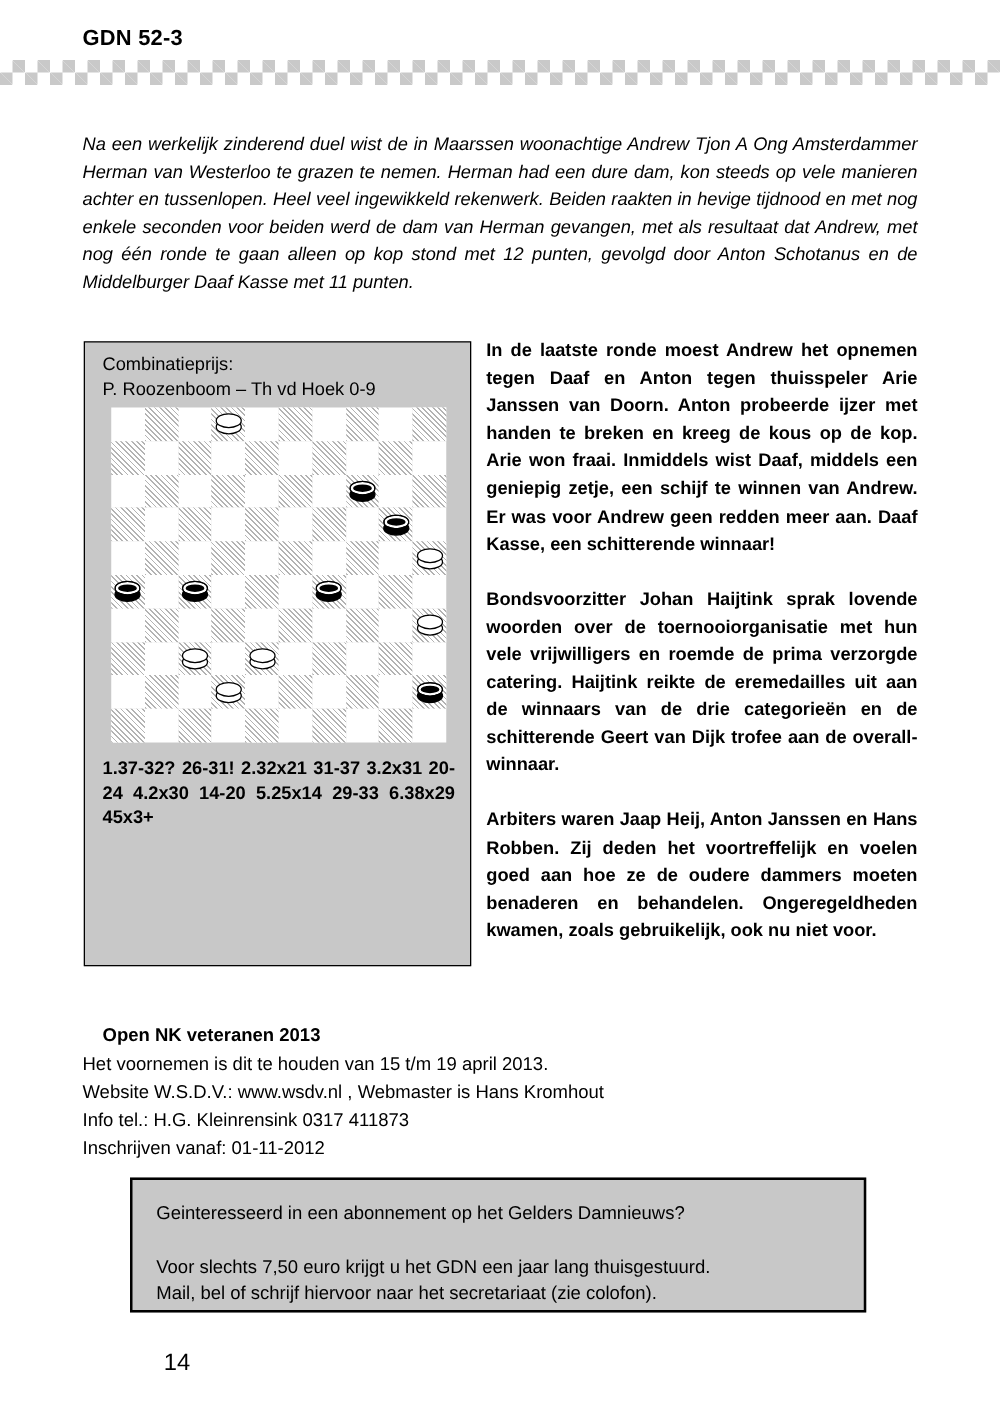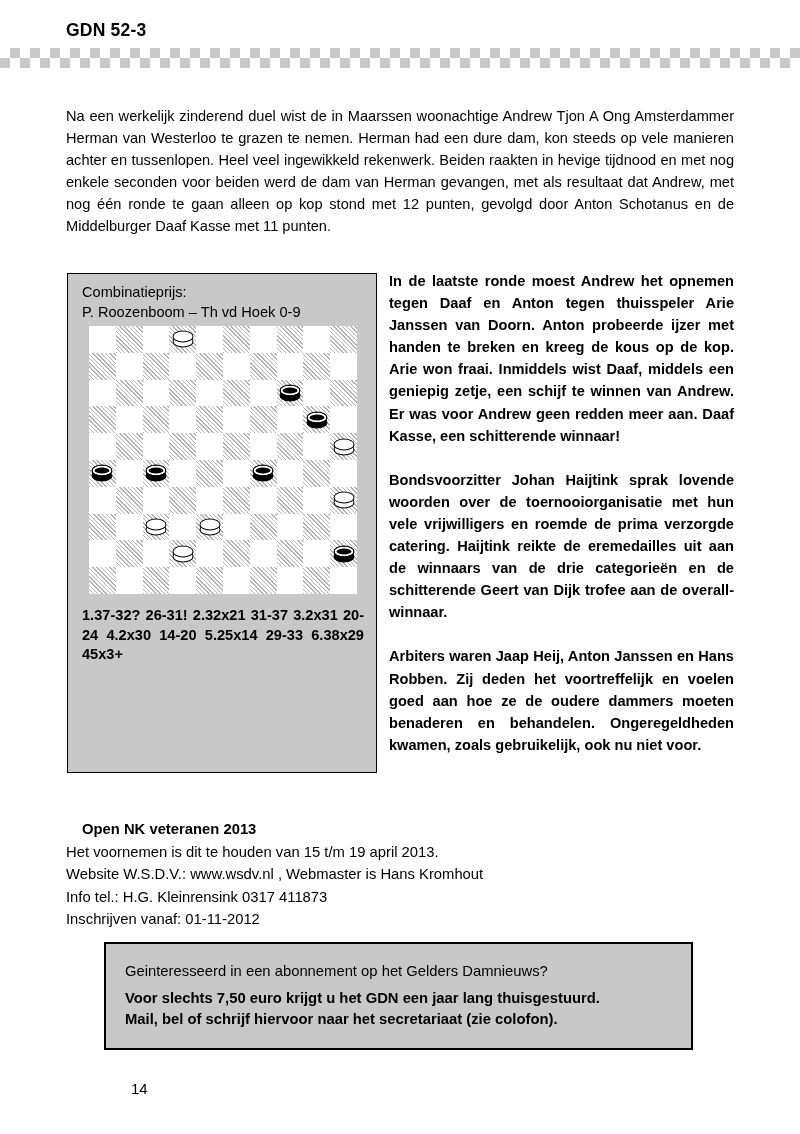--- a/index.html
+++ b/index.html
@@ -48,20 +48,21 @@
 
   
   .intro {
     position: absolute;
     left: 66px;
     top: 105px;
     width: 668px;
     font-size: 14.6px;
     line-height: 22.1px;
     text-align: justify;
+    font-style: italic;
   }
 
   
   .diagram-panel {
     position: absolute;
     left: 67px;
     top: 273px;
     width: 310px;
     height: 500px;
     background: #c8c8c8;
@@ -198,28 +199,28 @@
     box-sizing: border-box;
   }
   .sub-box .line {
     position: absolute;
     left: 19px;
     font-size: 14.8px;
     line-height: 21px;
     white-space: pre-line;
   }
   .sub-box .line1 { top: 17px; }
-  .sub-box .line2 { top: 44px; font-weight: bold; }
+  .sub-box .line2 { top: 60px; }
 
   
   .pageno {
     position: absolute;
     left: 131px;
     top: 1080px;
-    font-size: 15px;
+    font-size: 19px;
   }
 </style>
 </head>
 <body>
 
 <div class="page">
 
   <div class="masthead">GDN 52-3</div>
   <div class="checker-band"></div>
 

